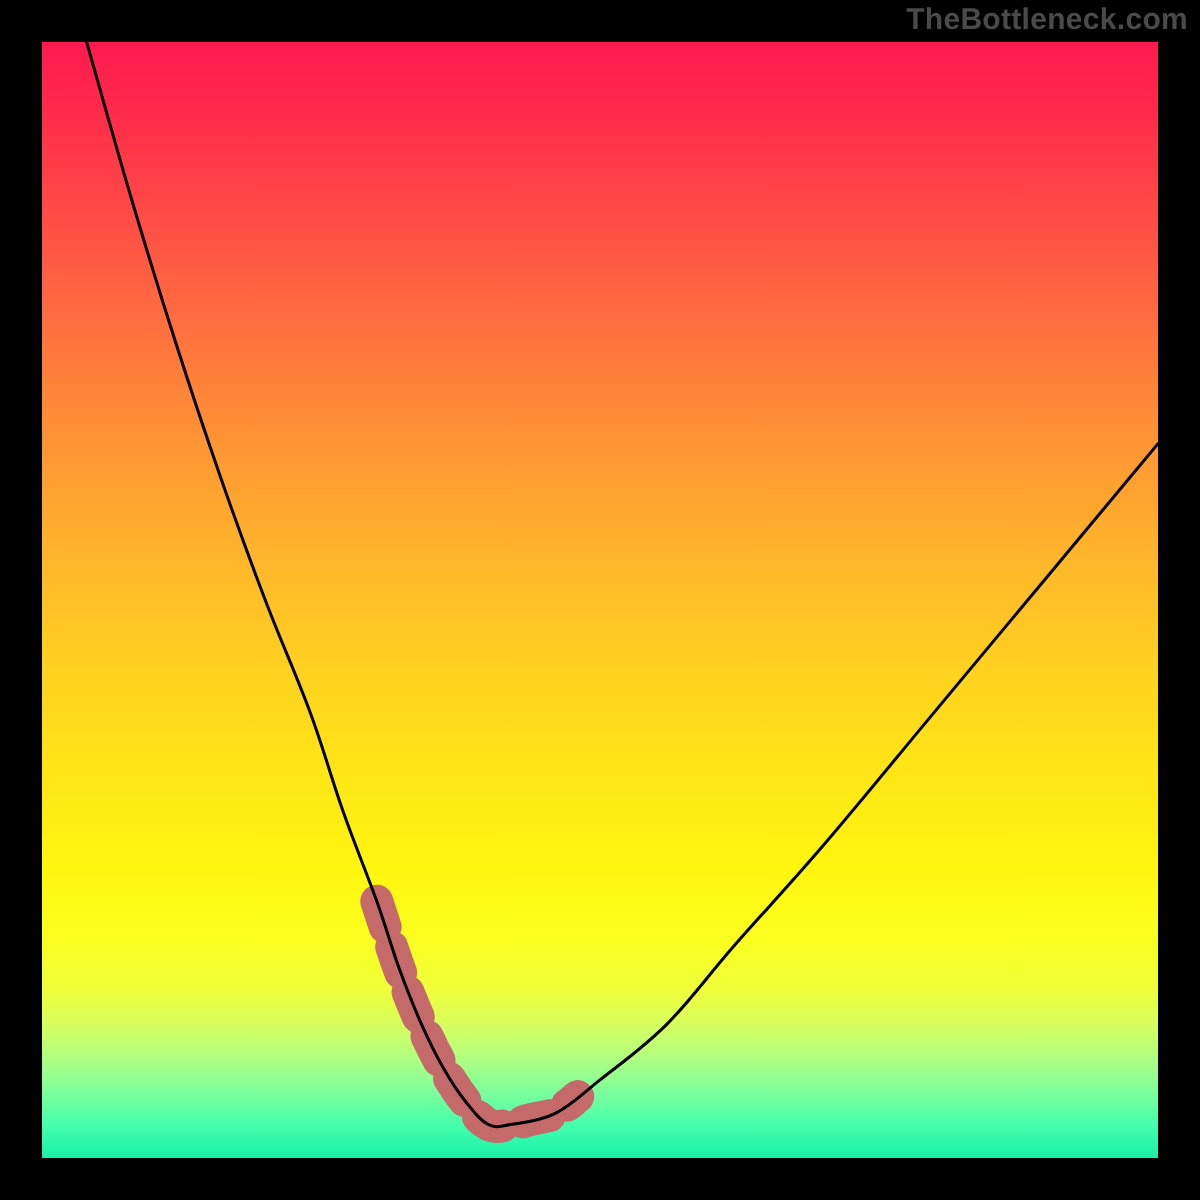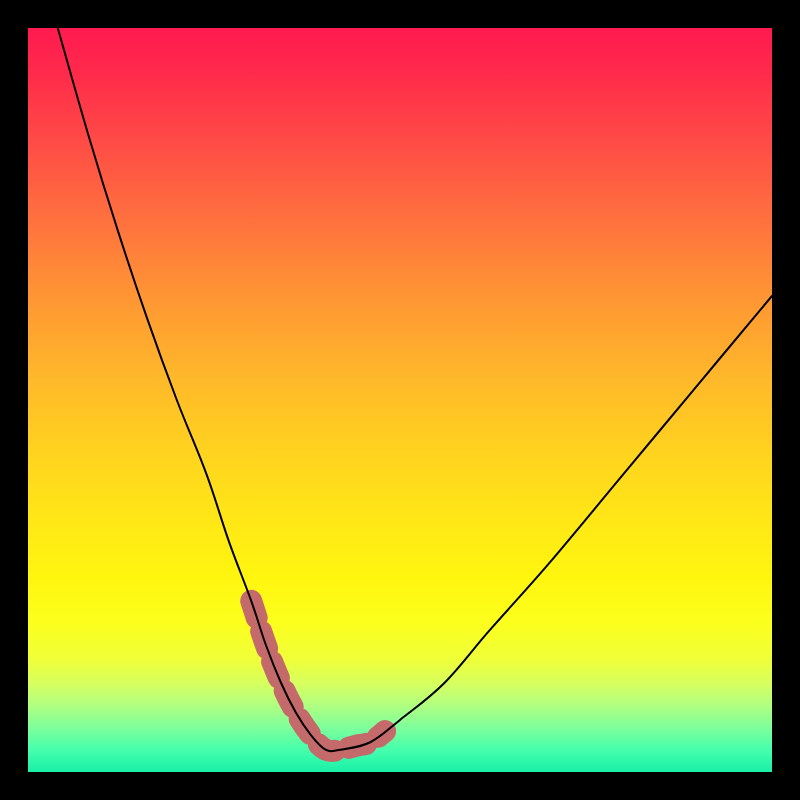--- a/index.html
+++ b/index.html
@@ -70,20 +70,21 @@
     width: 744px;
     height: 744px;
     overflow: visible;
   }
 </style>
 </head>
 <body>
 
 <div class="frame">
 
+  <div class="watermark">TheBottleneck.com</div>
 
   <div class="plot-area">
     <div class="gradient"></div>
 
     <svg class="curve" viewBox="0 0 744 744" preserveAspectRatio="none">
       <path id="band-path" fill="none" stroke="#c46a6a" stroke-width="22" stroke-linecap="round" stroke-linejoin="round" stroke-dasharray="18 14" d="M 223.2 572.88 C 225.8784 580.9152 232.72320000000002 602.7887999999999 238.08 617.52 C 243.4368 632.2512 247.60320000000002 642.6672 252.96 654.72 C 258.3168 666.7728000000001 262.48319999999995 675.1056 267.84 684.48 C 273.1968 693.8544 277.3632 700.1039999999999 282.72 706.8 C 288.07680000000005 713.496 292.24320000000006 719.0015999999999 297.6 721.68 C 302.9568 724.3584 307.12319999999994 722.3495999999999 312.47999999999996 721.68 C 317.8368 721.0104 322.0032 719.2992 327.36 717.96 C 332.71680000000003 716.6208 336.8832 716.9184 342.24 714.24 C 347.59680000000003 711.5616 354.4416 705.0888 357.12 703.08"></path>
       <path id="curve-path" fill="none" stroke="#000000" stroke-width="2" stroke-linecap="round" stroke-linejoin="round" d="M 29.76 0 C 35.1168 18.748799999999992 48.806400000000004 68.00159999999997 59.52 104.15999999999997 C 70.2336 140.31839999999997 78.5664 167.39999999999998 89.28 200.88 C 99.9936 234.36 108.3264 259.3584 119.04 290.16 C 129.7536 320.96160000000003 138.08640000000003 343.8768 148.8 372 C 159.5136 400.1232 169.1856 420.9552 178.56 446.4 C 187.9344 471.84479999999996 192.84480000000002 490.59360000000004 200.88000000000002 513.36 C 208.91520000000003 536.1264 216.504 554.1312 223.2 572.88 C 229.896 591.6288 232.72320000000002 602.7887999999999 238.08 617.52 C 243.4368 632.2512 247.60320000000002 642.6672 252.96 654.72 C 258.3168 666.7728000000001 262.48319999999995 675.1056 267.84 684.48 C 273.1968 693.8544 277.3632 700.1039999999999 282.72 706.8 C 288.07680000000005 713.496 292.24320000000006 719.0015999999999 297.6 721.68 C 302.9568 724.3584 304.4448 723.0192 312.47999999999996 721.68 C 320.51519999999994 720.3408 331.5264 719.5968 342.24 714.24 C 352.9536 708.8832 358.608 702.6336 372 691.92 C 385.392 681.2063999999999 400.56960000000004 670.7904 416.64000000000004 654.72 C 432.71040000000005 638.6496000000001 442.5312 624.0672 461.28 602.64 C 480.02879999999993 581.2128 496.6943999999999 563.8032 520.8 535.68 C 544.9055999999999 507.55679999999995 568.416 478.5408 595.2 446.4 C 621.984 414.25919999999996 642.816 389.2608 669.6 357.12 C 696.384 324.9792 730.608 283.9104 744 267.84"></path>
     </svg>
   </div>
 </div>

